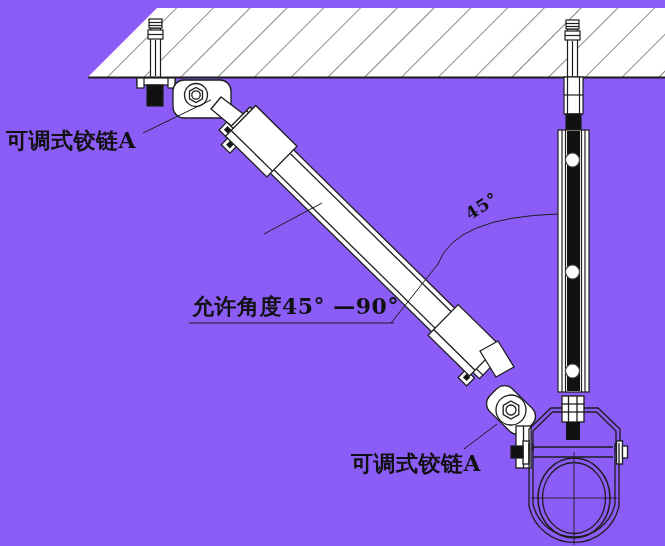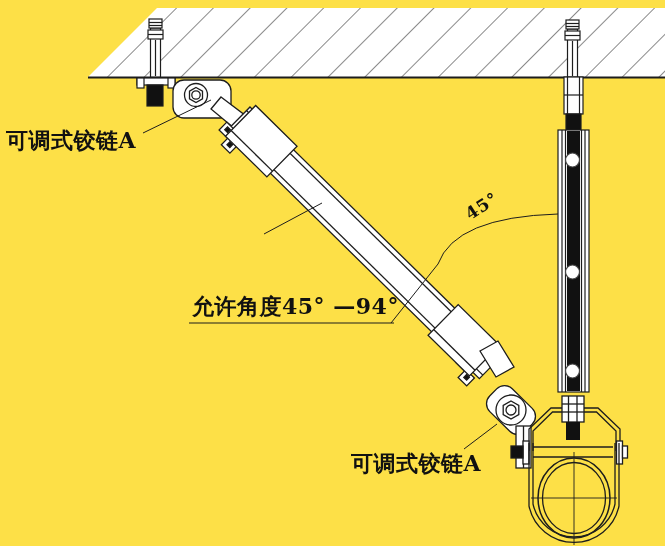--- a/index.html
+++ b/index.html
@@ -1,17 +1,17 @@
 <!DOCTYPE html>
 <html><head>
 <meta charset="utf-8">
 <style>
   html,body{margin:0;padding:0;background:#fff;}
   #stage{
-    position:relative;width:665px;height:546px;background:#fde047;overflow:hidden;
+    position:relative;width:665px;height:546px;background:#8b5cf6;overflow:hidden;
     font-family:"DejaVu Serif","Liberation Serif",serif;
   }
   #stage svg{position:absolute;left:0;top:0;}
   .cad-label{
     position:absolute;color:#111;font-weight:bold;font-size:22px;
     white-space:nowrap;line-height:1.1;letter-spacing:0.5px;
   }
   .cad-label.small{font-size:17px;letter-spacing:1px;}
   #angle-dim{transform:rotate(-33deg);transform-origin:left top;}
 </style>
@@ -151,18 +151,18 @@
     <line x1="264" y1="234" x2="322" y2="203"></line>
     <line x1="189" y1="323" x2="394" y2="323"></line>
     <line x1="391" y1="323" x2="438" y2="264"></line>
     <line x1="464" y1="449" x2="497" y2="424"></line>
   </g>
 </svg>
 
   <div class="cad-label" style="left:6px;top:128px;">可调式铰链A</div>
 
 
-  <div class="cad-label" style="left:192px;top:294px;">允许角度45° —94°</div>
+  <div class="cad-label" style="left:192px;top:294px;">允许角度45° —90°</div>
 
   <div class="cad-label small" id="angle-dim" style="left:462px;top:208px;">45°</div>
 
   <div class="cad-label" style="left:351px;top:451px;">可调式铰链A</div>
 </div>
 
 </body></html>

